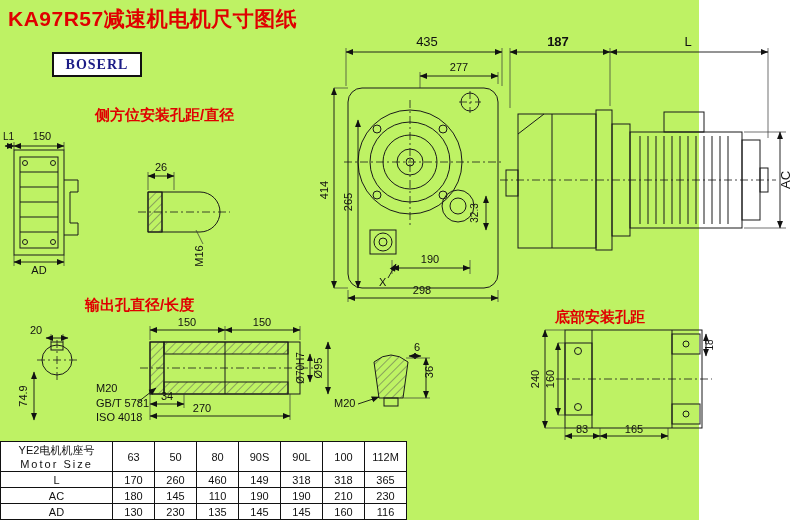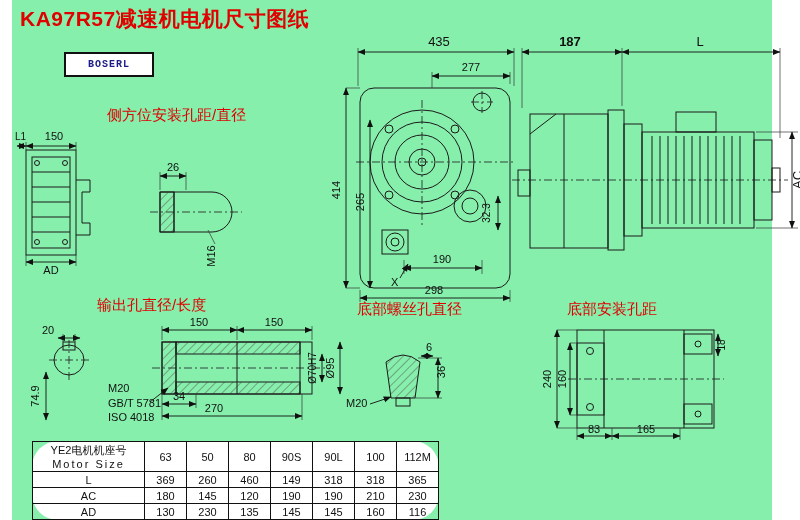--- a/index.html
+++ b/index.html
@@ -1,53 +1,52 @@
 <!DOCTYPE html>
 <html><head>
 <meta charset="utf-8">
 <style>
   * { margin:0; padding:0; box-sizing:border-box; }
   html,body { width:800px; height:520px; background:#fff; font-family:"Liberation Sans",sans-serif; overflow:hidden; }
-  .stage { position:absolute; left:0; top:0; width:760px; height:520px; background:#86efac;margin-left:12px; }
+  .stage { position:absolute; left:0; top:0; width:699px; height:520px; background:#bef264; }
   .title { position:absolute; left:8px; top:5px; font-size:21px; font-weight:bold; color:#e00000; letter-spacing:.5px; }
   .logo { position:absolute; left:52px; top:52px; width:90px; height:25px; border:2px solid #111; display:flex; align-items:center; justify-content:center; background:#fff; }
-  .logo span { font-family:Liberation Mono, monospace; font-weight:bold; font-size:10px; color:#1c1c86; letter-spacing:1px; }
-  .red-label { position:absolute; color:#e00000; font-weight:normal; font-size:15px; white-space:nowrap;text-align:right; }
+  .logo span { font-family:Liberation Serif, serif; font-weight:bold; font-size:14px; color:#1c1c86; letter-spacing:1px; }
+  .red-label { position:absolute; color:#e00000; font-weight:bold; font-size:15px; white-space:nowrap;text-align:right; }
   svg.draw { position:absolute; left:0; top:0; }
   .ln line, .ln rect, .ln circle, .ln path, .ln polygon { stroke:#1a1a1a; fill:none; stroke-width:1; }
   .ln .hatched { fill:url(#hatch); }
   .ln .dash { stroke-dasharray:8 3 2 3; stroke-width:.8; }
   .ln .dm { stroke:#111; stroke-width:.9; marker-start:url(#arr); marker-end:url(#arr); }
   .ln .dm1 { stroke:#111; stroke-width:.9; marker-end:url(#arr); }
   .ln .ext { stroke:#333; stroke-width:.7; }
   text.dim { font-family:"Liberation Sans",sans-serif; font-size:11px; fill:#111; stroke:none; text-anchor:middle; }
   text.dim.b13 { font-size:13px; }
   text.dim.bold { font-weight:bold; }
   text.dim.start { text-anchor:start; }
   text.dim.small { font-size:10px; }
-  table.spec { position:absolute; left:20px; top:441px; border-collapse:collapse; font-size:11px; color:#111; background:#fff;border-radius:26px; }
+  table.spec { position:absolute; left:0; top:441px; border-collapse:collapse; font-size:11px; color:#111; background:#fff; }
   .spec th, .spec td { border:1px solid #111; text-align:center; font-weight:normal; padding:0 3px; height:16px; min-width:42px; }
   .spec .first { width:112px; }
   .spec tr.hdr th { height:30px; }
   .spec .en { letter-spacing:2px; }
 </style>
 </head>
 <body>
 
 <div class="stage">
 
   <div class="title">KA97R57减速机电机尺寸图纸</div>
   <div class="logo">
     <span>BOSERL</span>
   </div>
 
   <div class="red-label" style="left:95px;top:106px;">侧方位安装孔距/直径</div>
   <div class="red-label" style="left:85px;top:296px;">输出孔直径/长度</div>
-  <div class="red-label" style="left:345px;top:300px;">底部螺丝孔直径</div>
-  <div class="red-label" style="left:555px;top:300px;">底部安装孔距</div>
+  <div class="red-label" style="left:555px;top:308px;">底部安装孔距</div>
 
   <svg class="draw" width="800" height="520" viewBox="0 0 800 520">
     <defs>
       <marker id="arr" viewBox="0 0 10 10" refX="9" refY="5" markerWidth="9" markerHeight="9" orient="auto-start-reverse">
         <path d="M0,1.2 L9.5,5 L0,8.8 Z" fill="#111"></path>
       </marker>
       <pattern id="hatch" width="6" height="6" patternUnits="userSpaceOnUse" patternTransform="rotate(45)">
         <line x1="0" y1="0" x2="0" y2="6" stroke="#555" stroke-width="1"></line>
       </pattern>
     </defs>
@@ -294,33 +293,33 @@
       <th>63</th>
       <th>50</th>
       <th>80</th>
       <th>90S</th>
       <th>90L</th>
       <th>100</th>
       <th>112M</th>
     </tr>
     <tr>
       <td class="first">L</td>
-      <td>369</td>
+      <td>170</td>
       <td>260</td>
       <td>460</td>
       <td>149</td>
       <td>318</td>
       <td>318</td>
       <td>365</td>
     </tr>
     <tr>
       <td class="first">AC</td>
       <td>180</td>
       <td>145</td>
-      <td>120</td>
+      <td>110</td>
       <td>190</td>
       <td>190</td>
       <td>210</td>
       <td>230</td>
     </tr>
     <tr>
       <td class="first">AD</td>
       <td>130</td>
       <td>230</td>
       <td>135</td>

